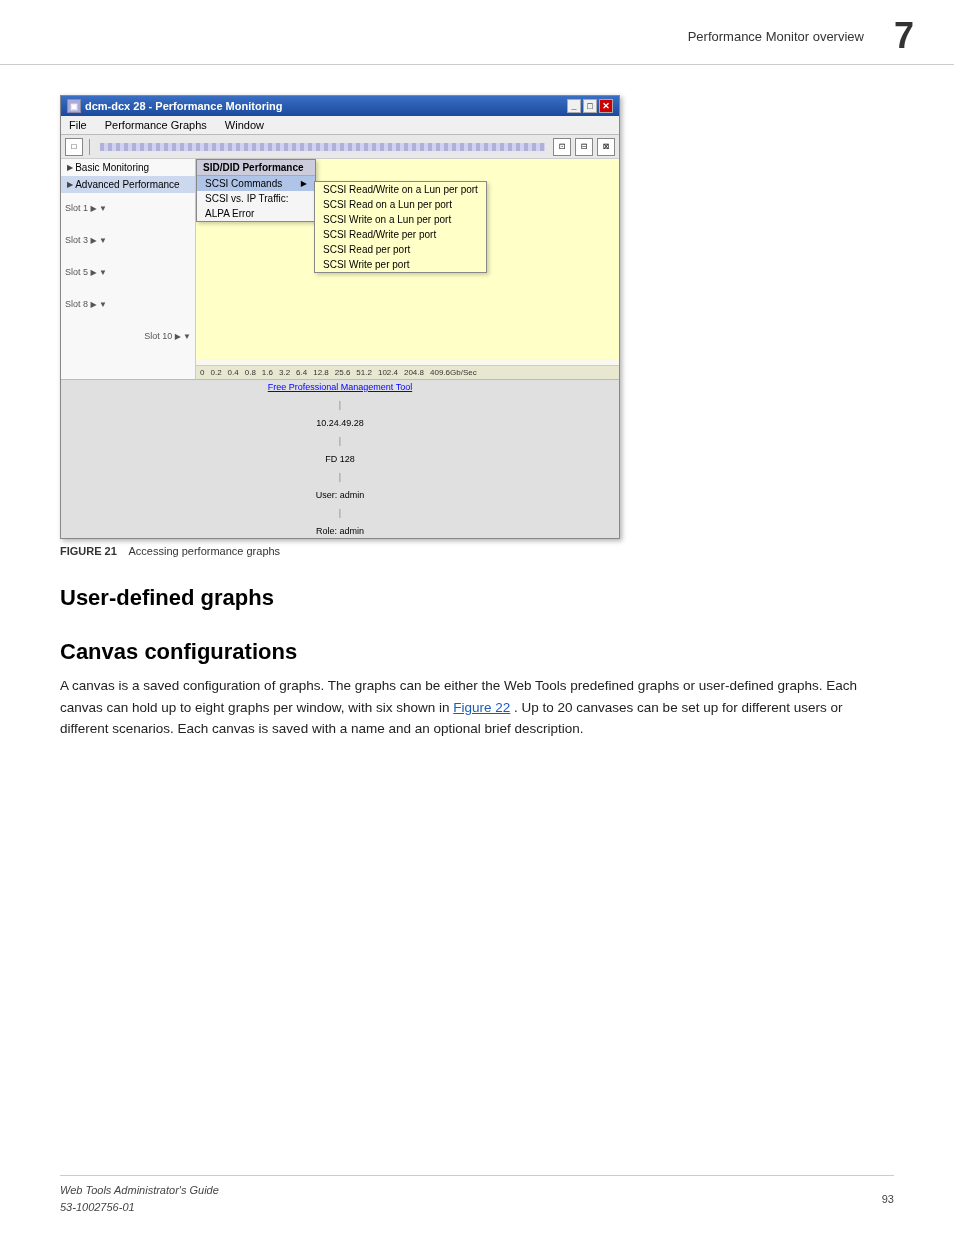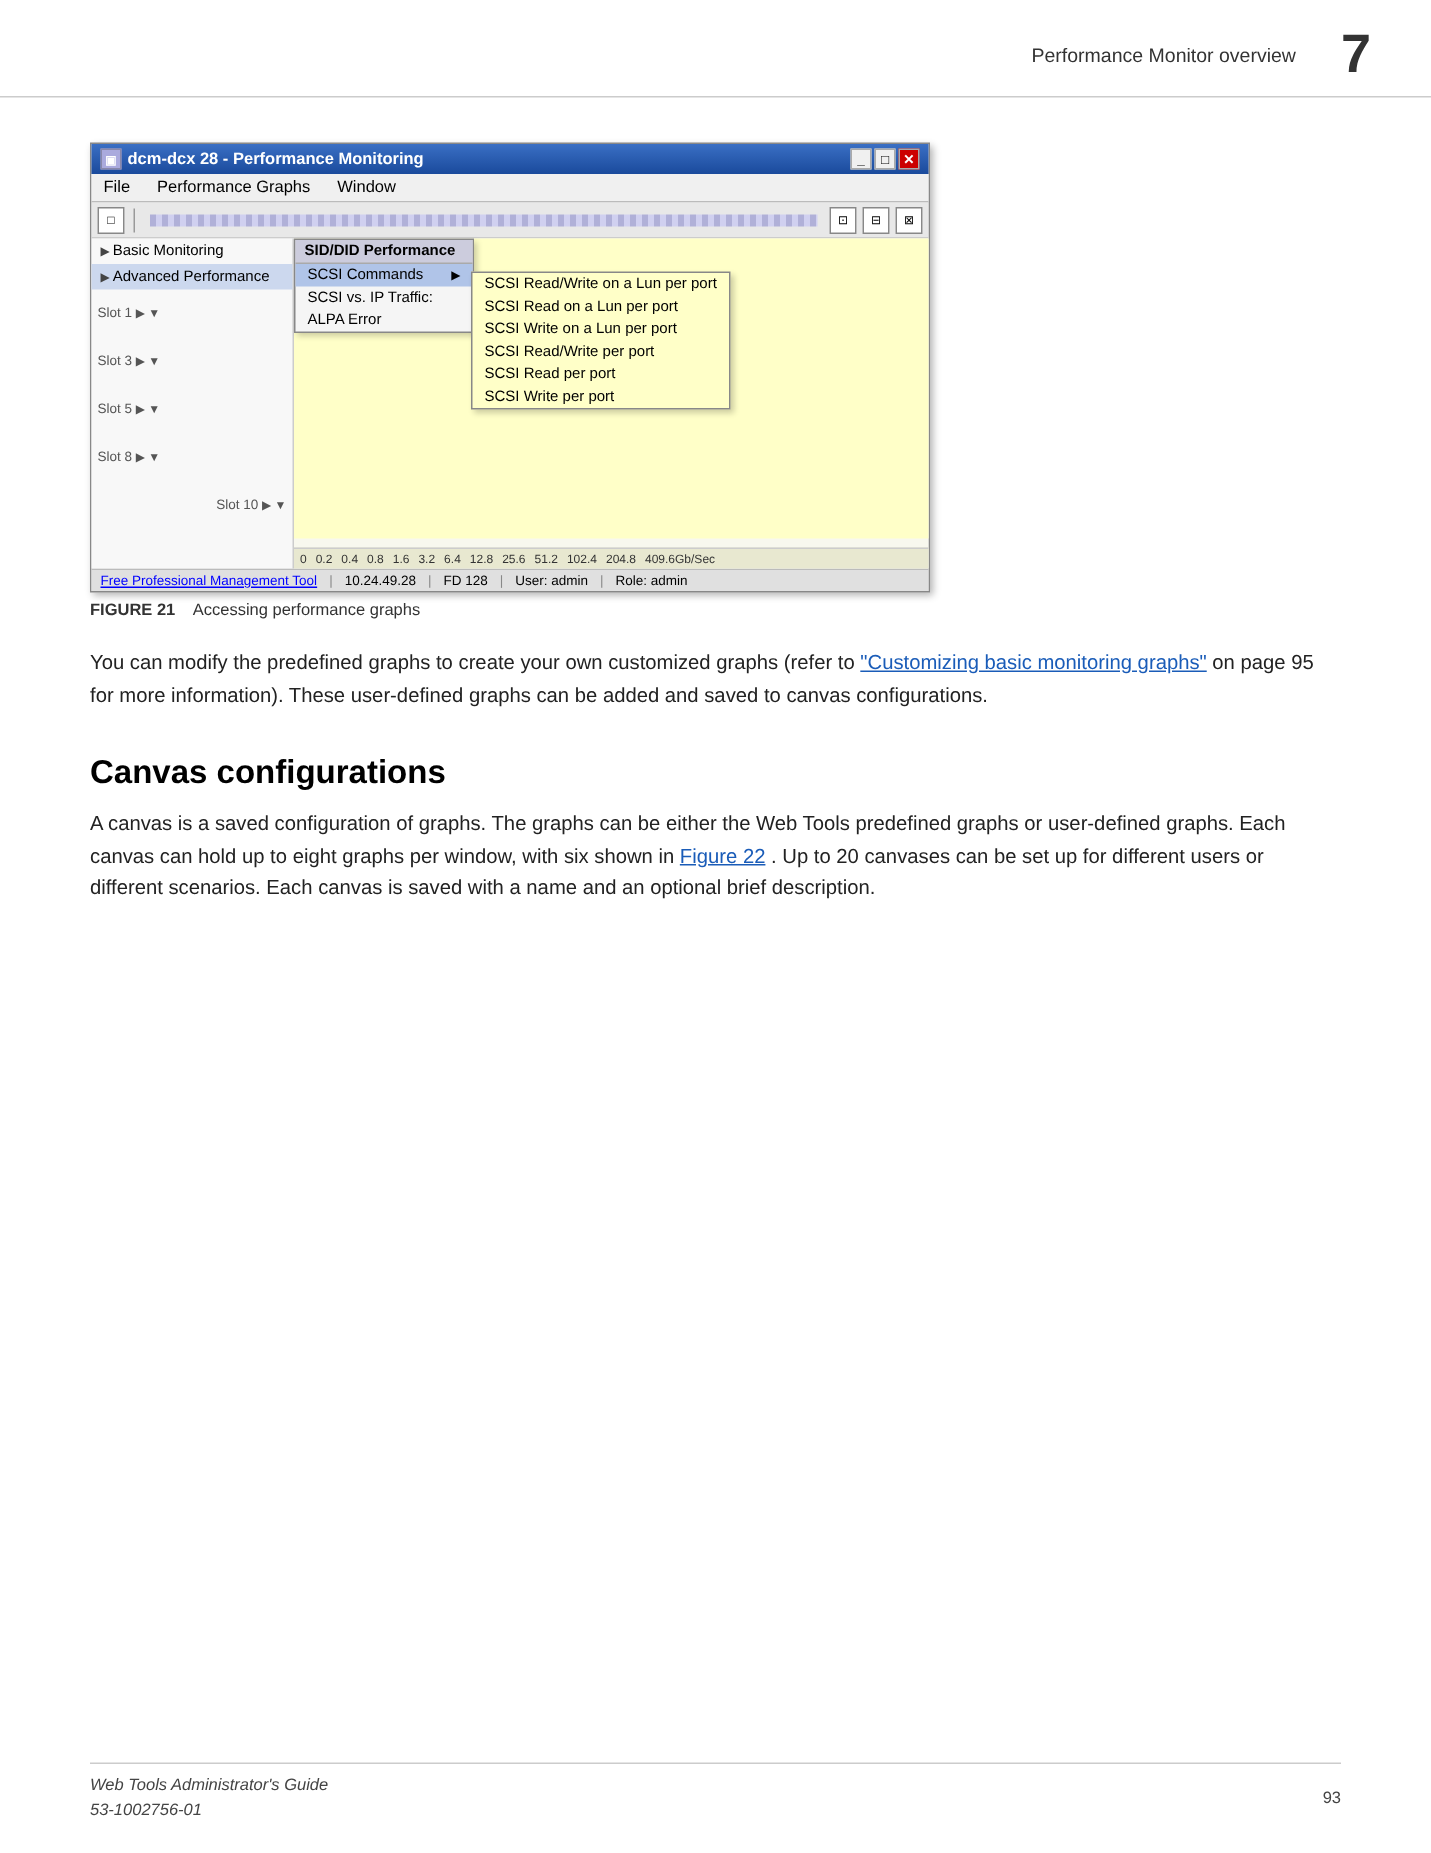--- a/index.html
+++ b/index.html
@@ -204,22 +204,24 @@
     .dropdown-item.selected { background: #b0c4e8; }
     .dropdown-item .submenu-arrow { font-size: 8px; }
 
     
     .app-statusbar {
       background: #e0e0e0;
       border-top: 1px solid #bbb;
       padding: 2px 6px;
       font-size: 9px;
       display: flex;
+      justify-content: flex-end;
       gap: 8px;
       align-items: center;
+      flex-direction: column;
     }
     .status-link {
       color: #00f;
       text-decoration: underline;
       cursor: pointer;
     }
     .status-sep {
       color: #888;
     }
 
@@ -423,25 +425,21 @@
       </div>
     </div>
 
     <div class="figure-caption">
       <strong>FIGURE 21</strong>
       &nbsp;&nbsp;
       <span>Accessing performance graphs</span>
     </div>
   </div>
 
-  <div class="section-body">
-    You can modify the predefined graphs to create your own customized graphs (refer to 
-    <span class="link-text">"Customizing basic monitoring graphs"</span>
-     on page 95 for more information). These user-defined graphs can be added and saved to canvas configurations.
-  </div>
+  <div class="section-heading">User-defined graphs</div>
 
   <div class="section-heading">Canvas configurations</div>
   <div class="section-body">
     A canvas is a saved configuration of graphs. The graphs can be either the Web Tools predefined graphs or user-defined graphs. Each canvas can hold up to eight graphs per window, with six shown in 
     <span class="link-text">Figure 22</span>
     . Up to 20 canvases can be set up for different users or different scenarios. Each canvas is saved with a name and an optional brief description.
   </div>
 
 </div>
 

